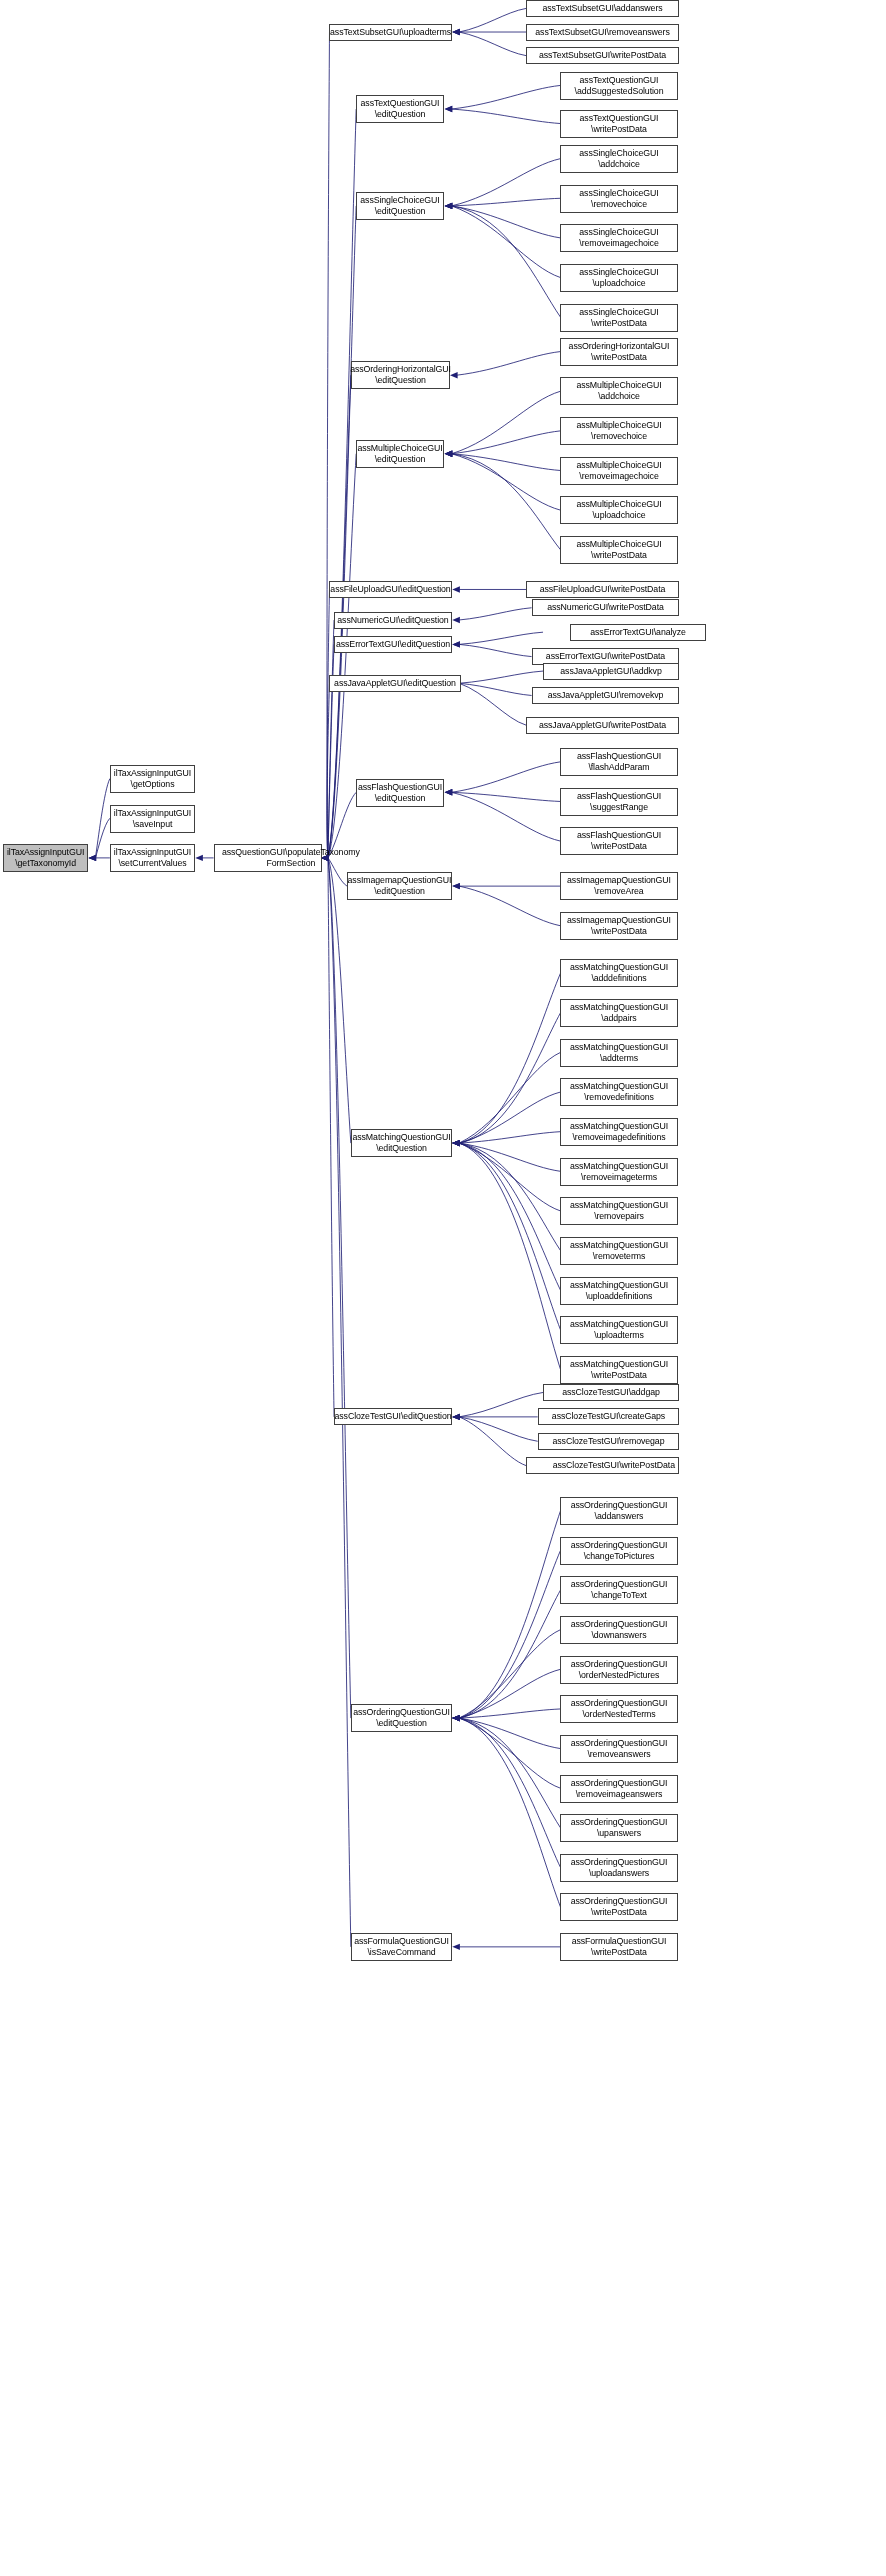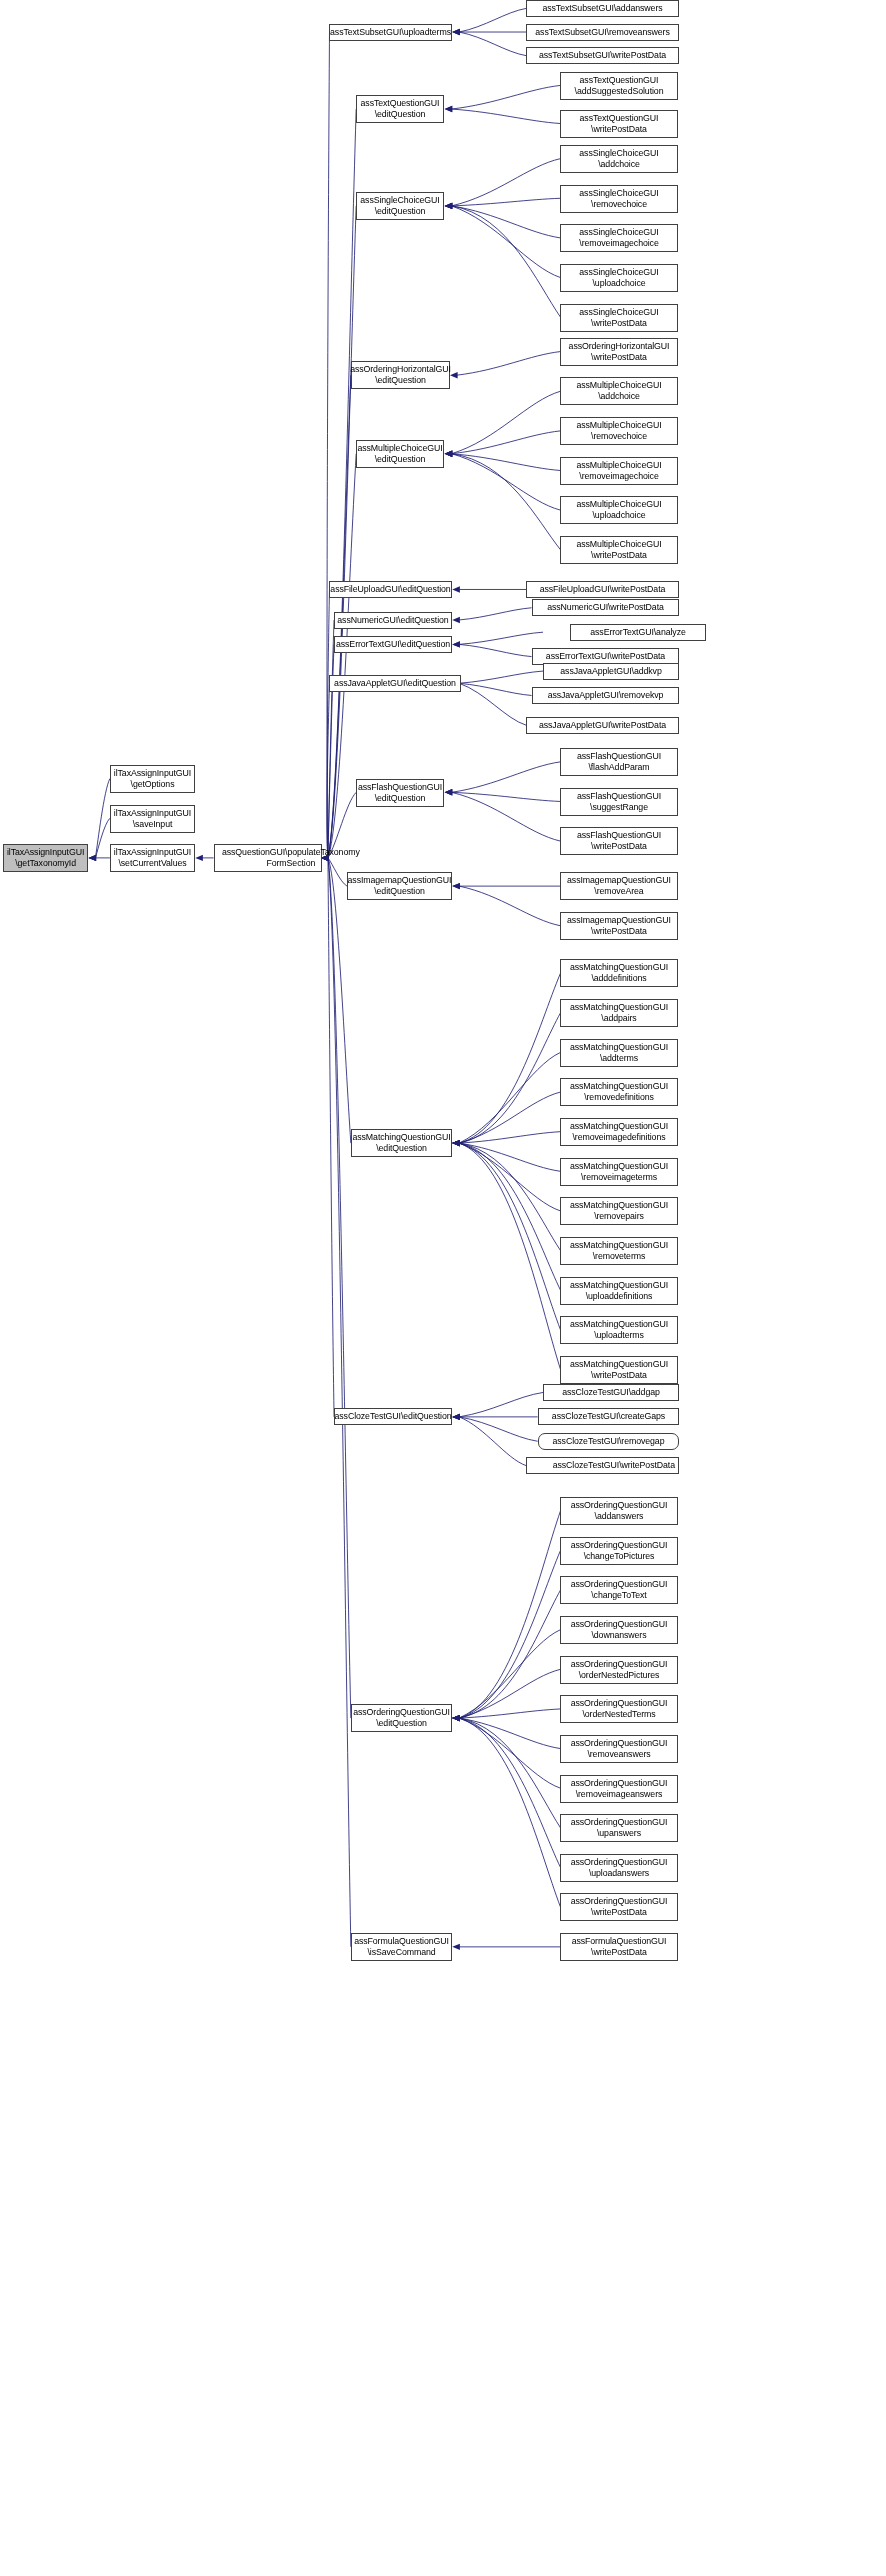--- a/index.html
+++ b/index.html
@@ -272,21 +272,21 @@
 \removeterms</div>
       <div class="node" style="left: 560px; top: 1277px; width: 118px; height: 27.5px;">assMatchingQuestionGUI
 \uploaddefinitions</div>
       <div class="node" style="left: 560px; top: 1316px; width: 118px; height: 27.5px;">assMatchingQuestionGUI
 \uploadterms</div>
       <div class="node" style="left: 560px; top: 1356px; width: 118px; height: 27.5px;">assMatchingQuestionGUI
 \writePostData</div>
       <div class="node" style="left: 334px; top: 1408px; width: 118px; height: 17px;">assClozeTestGUI\editQuestion</div>
       <div class="node" style="left: 543px; top: 1384px; width: 136px; height: 17px;">assClozeTestGUI\addgap</div>
       <div class="node" style="left: 538px; top: 1408px; width: 141px; height: 17px;">assClozeTestGUI\createGaps</div>
-      <div class="node" style="left: 538px; top: 1433px; width: 141px; height: 17px; border-radius: 7px;">assClozeTestGUI\removegap</div>
+      <div class="node" style="left: 538px; top: 1433px; width: 141px; height: 17px;">assClozeTestGUI\removegap</div>
       <div class="node" style="left: 526px; top: 1457px; width: 153px; height: 17px; padding-left: 25px;">assClozeTestGUI\writePostData</div>
       <div class="node" style="left: 351px; top: 1704px; width: 101px; height: 27.5px;">assOrderingQuestionGUI
 \editQuestion</div>
       <div class="node" style="left: 560px; top: 1497px; width: 118px; height: 27.5px;">assOrderingQuestionGUI
 \addanswers</div>
       <div class="node" style="left: 560px; top: 1537px; width: 118px; height: 27.5px;">assOrderingQuestionGUI
 \changeToPictures</div>
       <div class="node" style="left: 560px; top: 1576px; width: 118px; height: 27.5px;">assOrderingQuestionGUI
 \changeToText</div>
       <div class="node" style="left: 560px; top: 1616px; width: 118px; height: 27.5px;">assOrderingQuestionGUI

